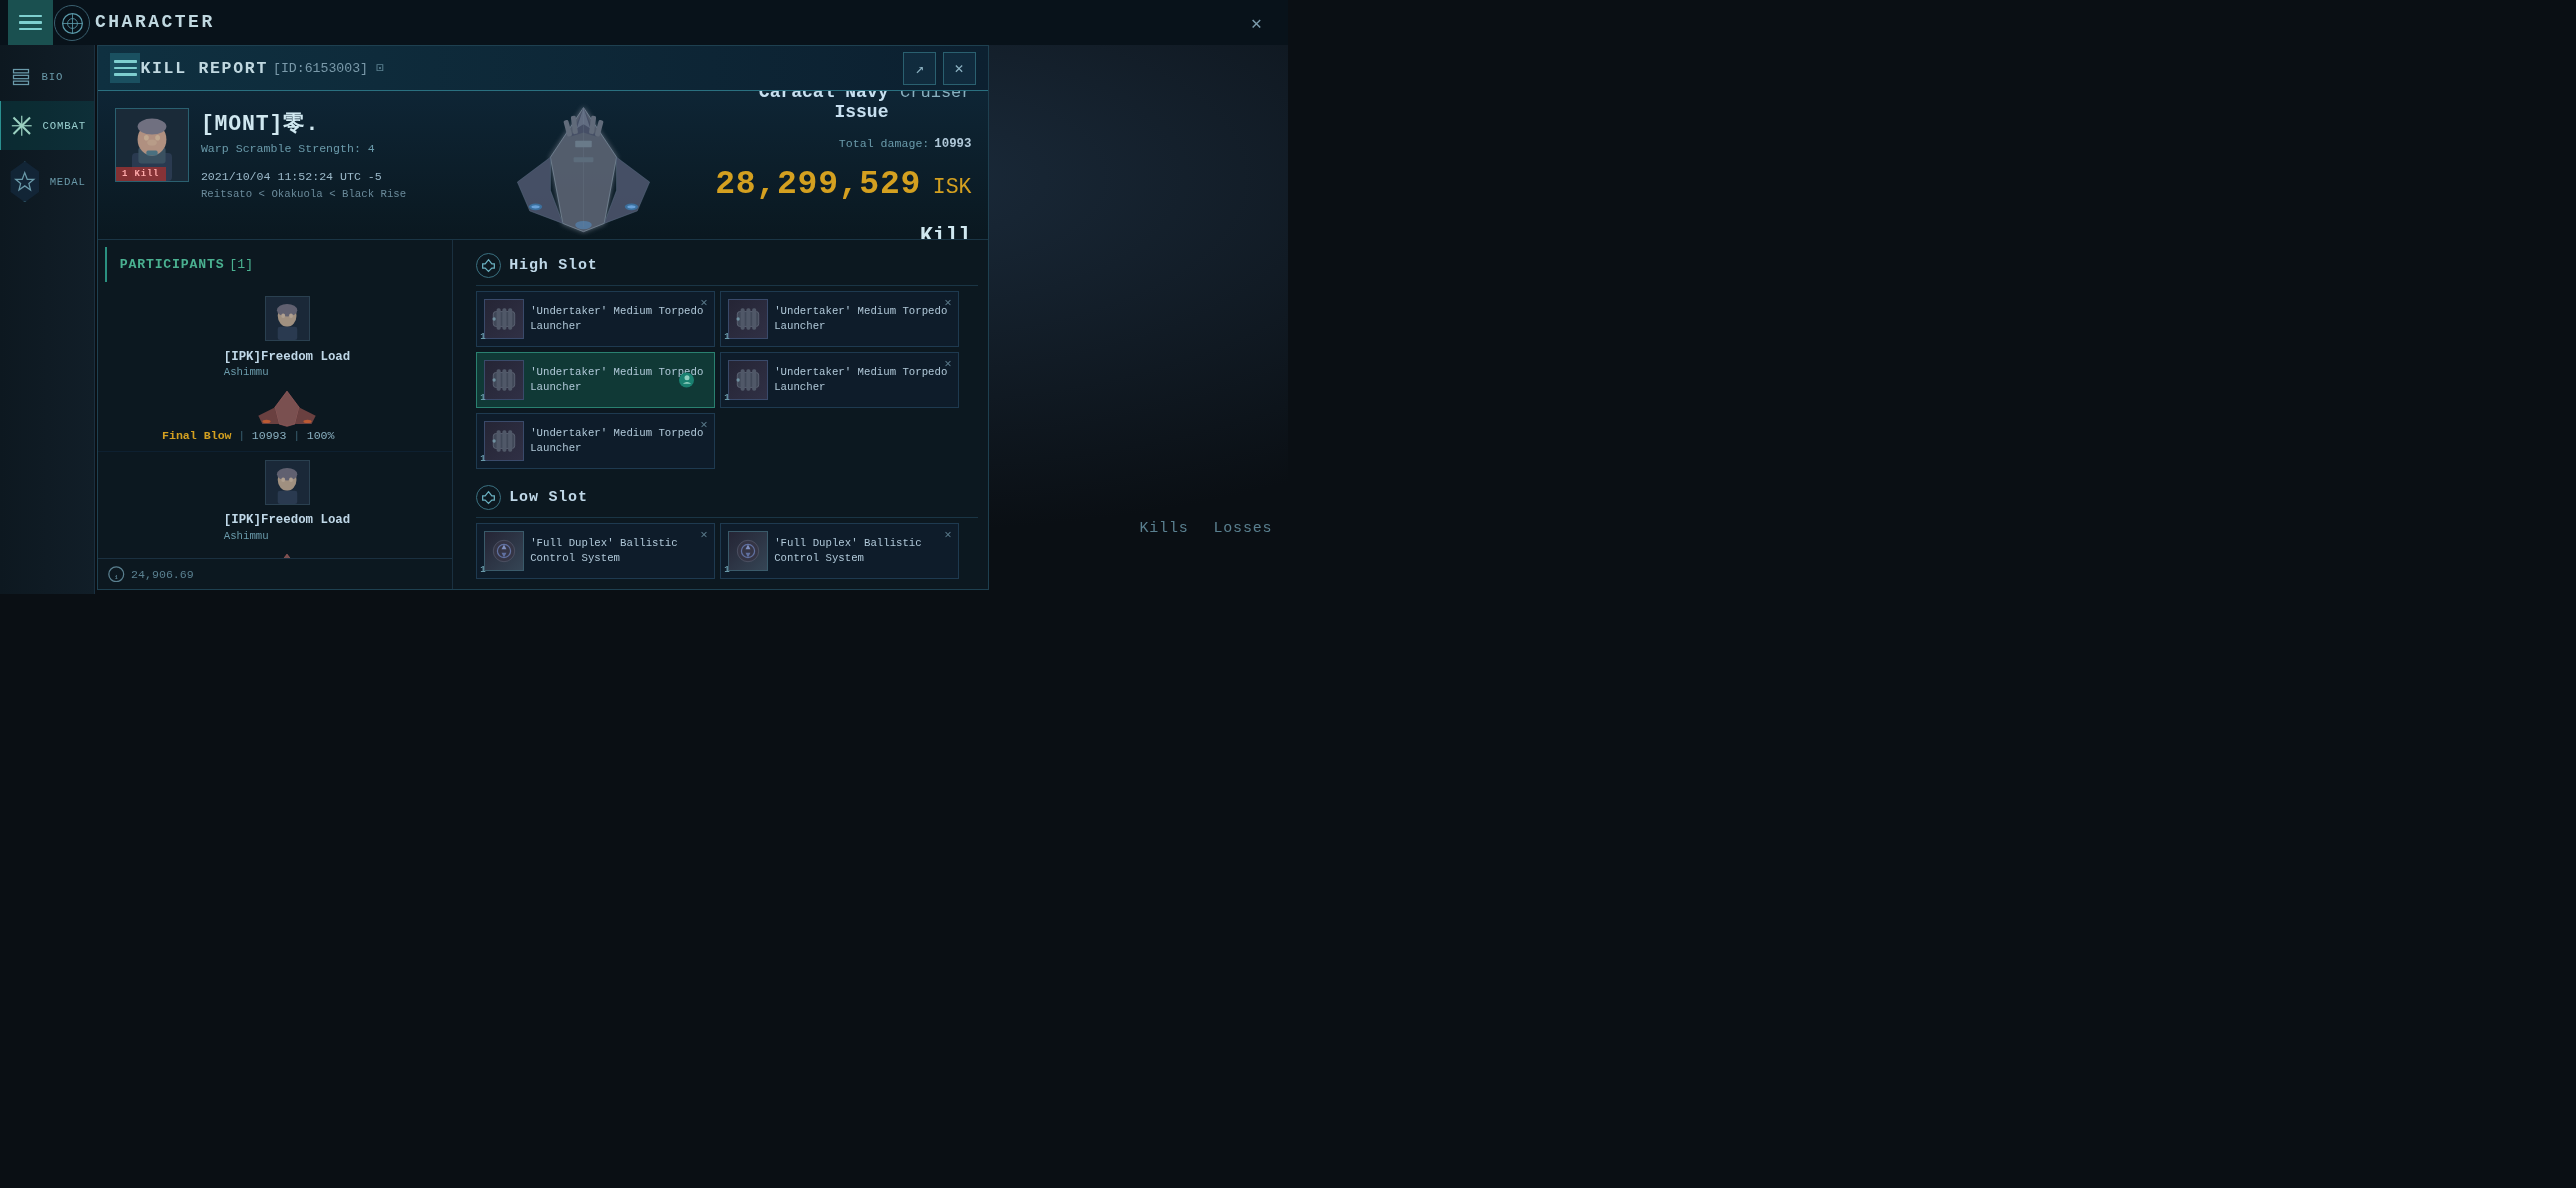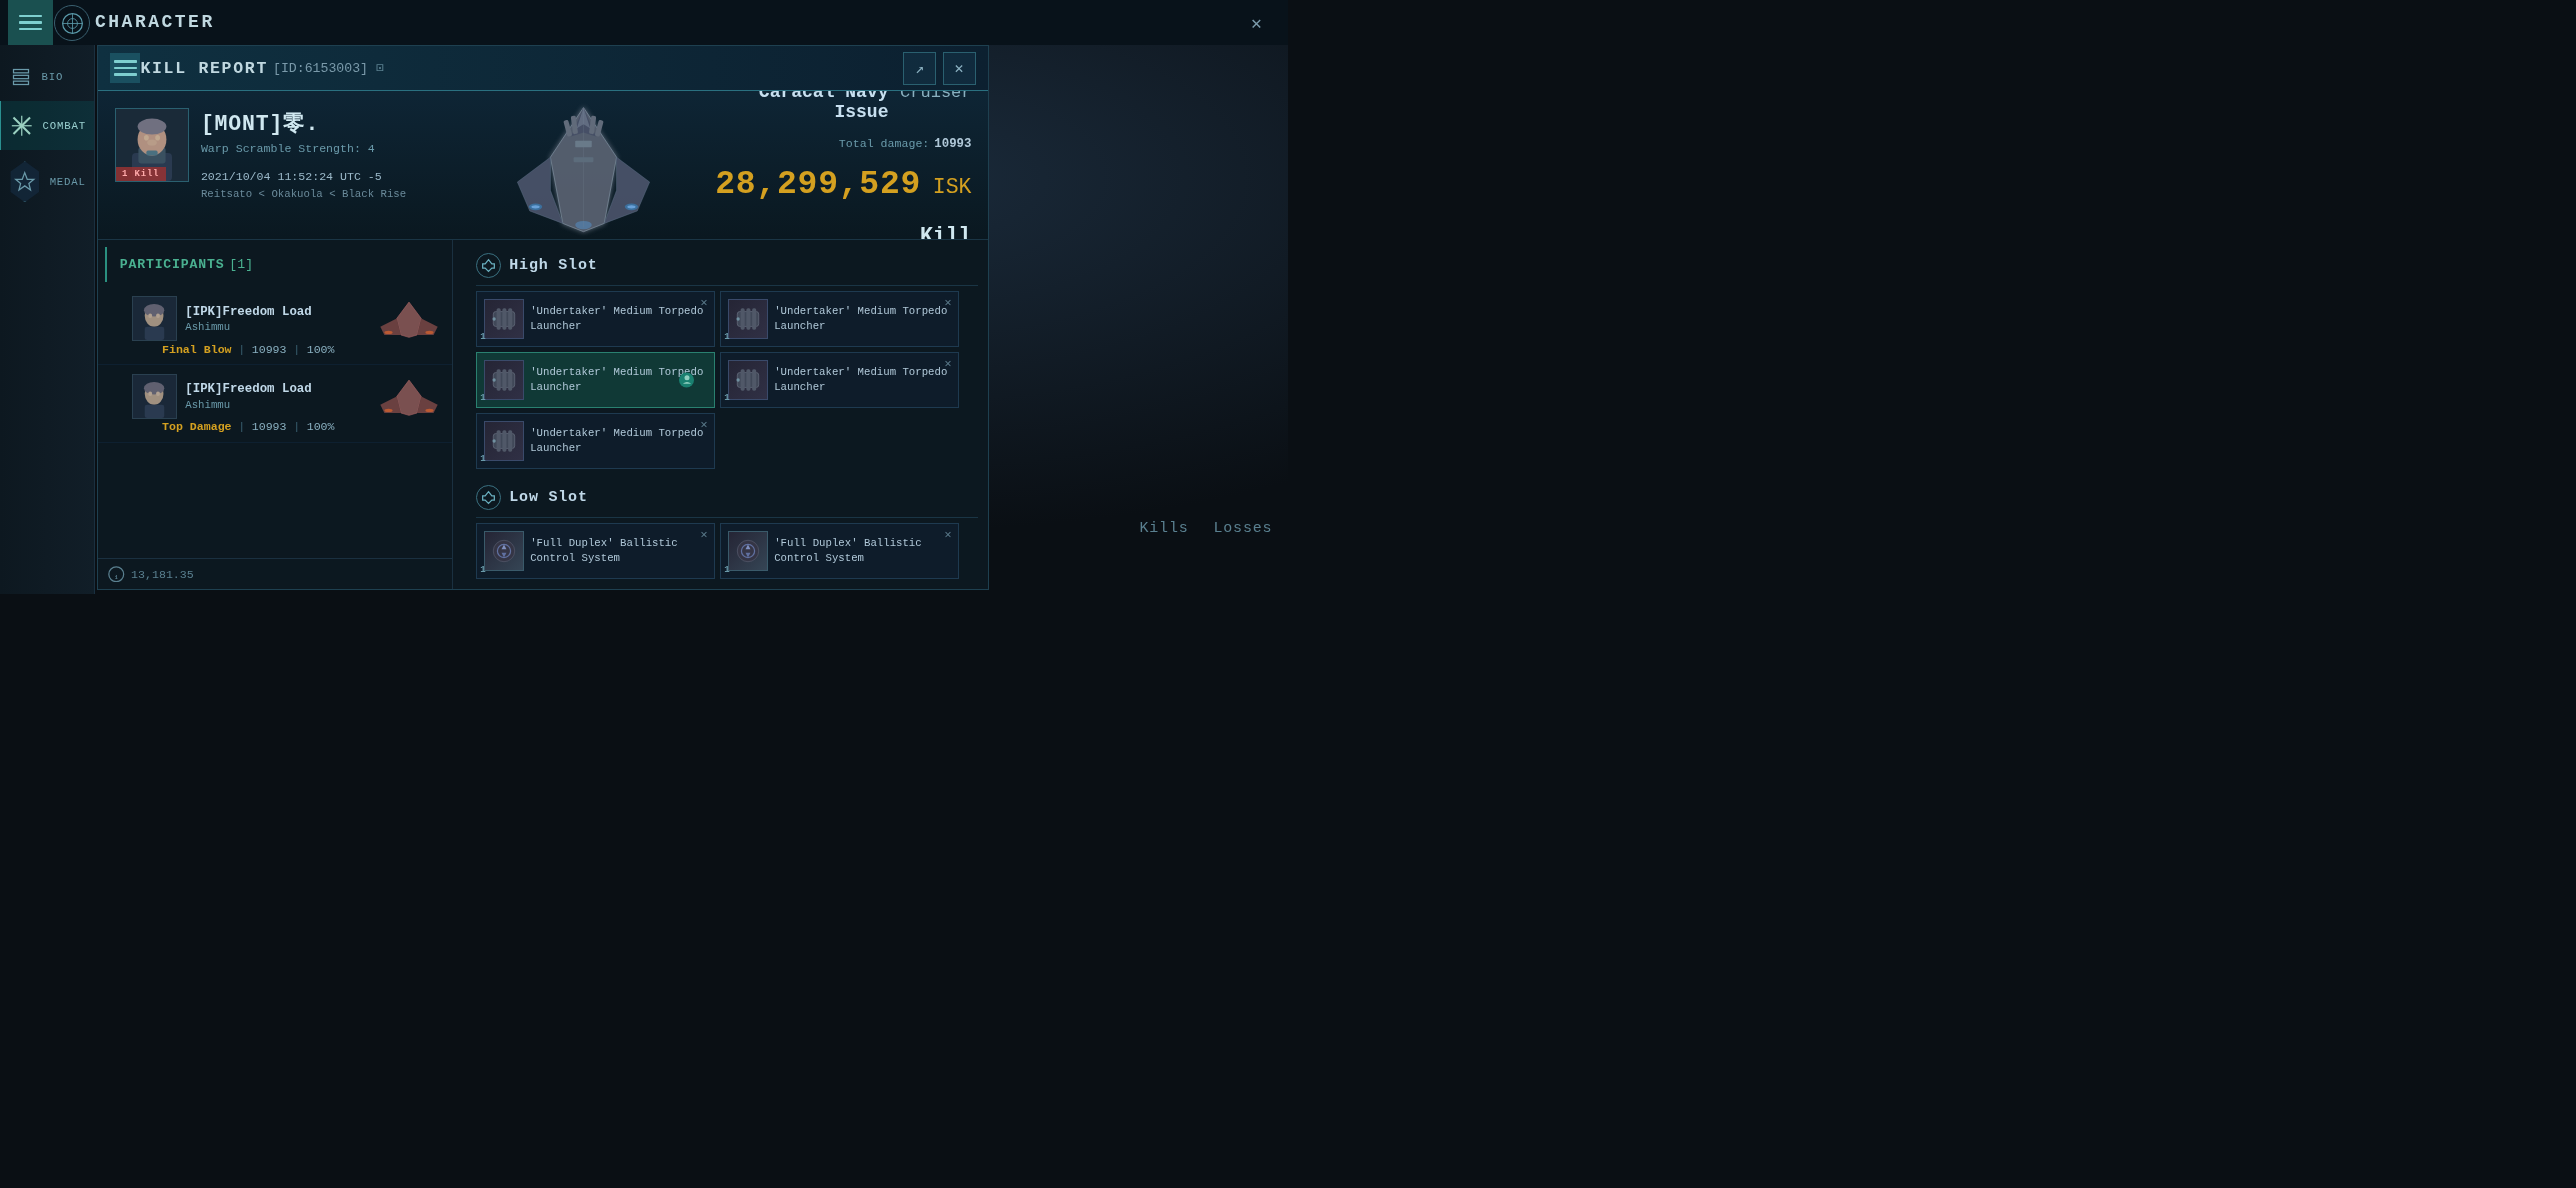--- a/index.html
+++ b/index.html
@@ -405,20 +405,21 @@
       padding: 8.3px 10px;
       display: flex;
       flex-direction: column;
       gap: 1.7px;
       border-bottom: 0.8px solid #0e2030;
       cursor: pointer;
     }
 
     .participant-top {
       display: flex;
+      flex-direction: column;
       align-items: center;
       gap: 8.3px;
       margin-left: 24px;
     }
 
     .participant-avatar {
       width: 45px;
       height: 45px;
       background: linear-gradient(135deg, #1a2a35, #2a3a40);
       border: 0.8px solid #2a4050;
@@ -943,21 +944,21 @@
             <span class="stat-percent">100%</span>
           </div>
         </div>
       </div>
 
       <div class="participants-bottom">
         <svg width="16.5" height="16.5" viewBox="0 0 20 20" style="font-size:14px">
           <circle cx="10" cy="10" r="9" fill="none" stroke="#5a8090" stroke-width="1.5"></circle>
           <text x="10" y="14" text-anchor="middle" fill="#5a8090" font-size="10" font-weight="bold">₁</text>
         </svg>
-        <span>13,181.35</span>
+        <span>24,906.69</span>
       </div>
     </div>
 
     <div class="equipment-panel">
 
       <div class="slot-section">
         <div class="slot-section-header">
           <div class="slot-section-icon">
             <svg width="15" height="15" viewBox="0 0 18 18">
               <polygon points="9,2 13,7 16,7 16,12 13,12 9,16 5,12 2,12 2,7 5,7" fill="none" stroke="#6ab0c0" stroke-width="1.5"></polygon>

